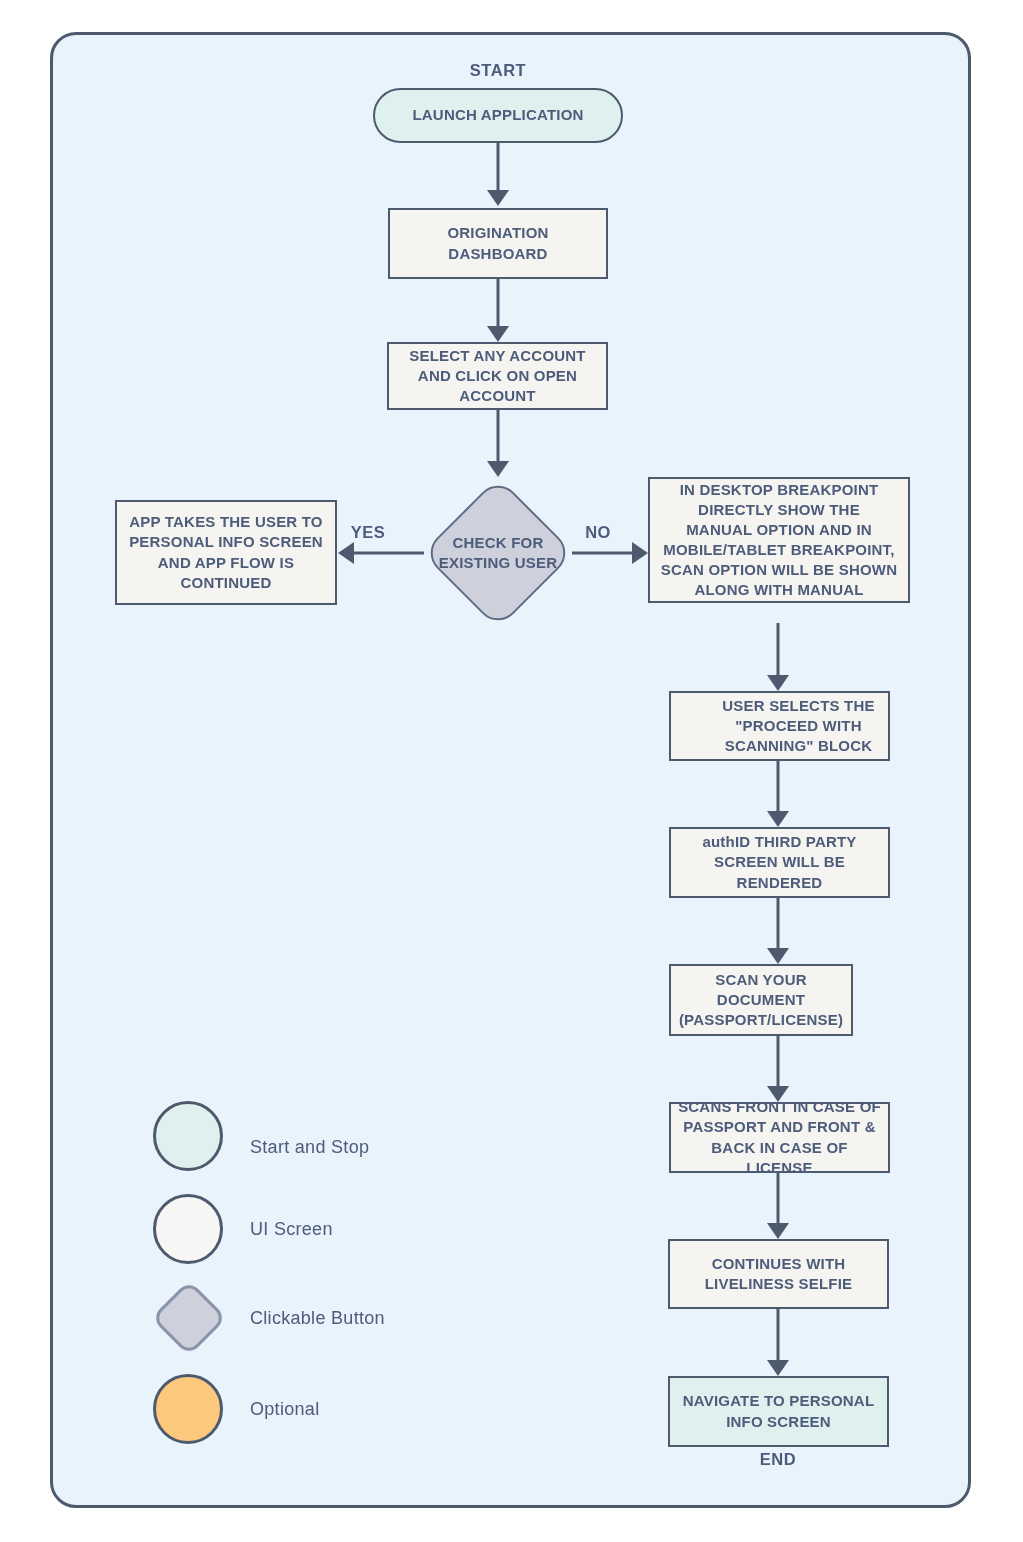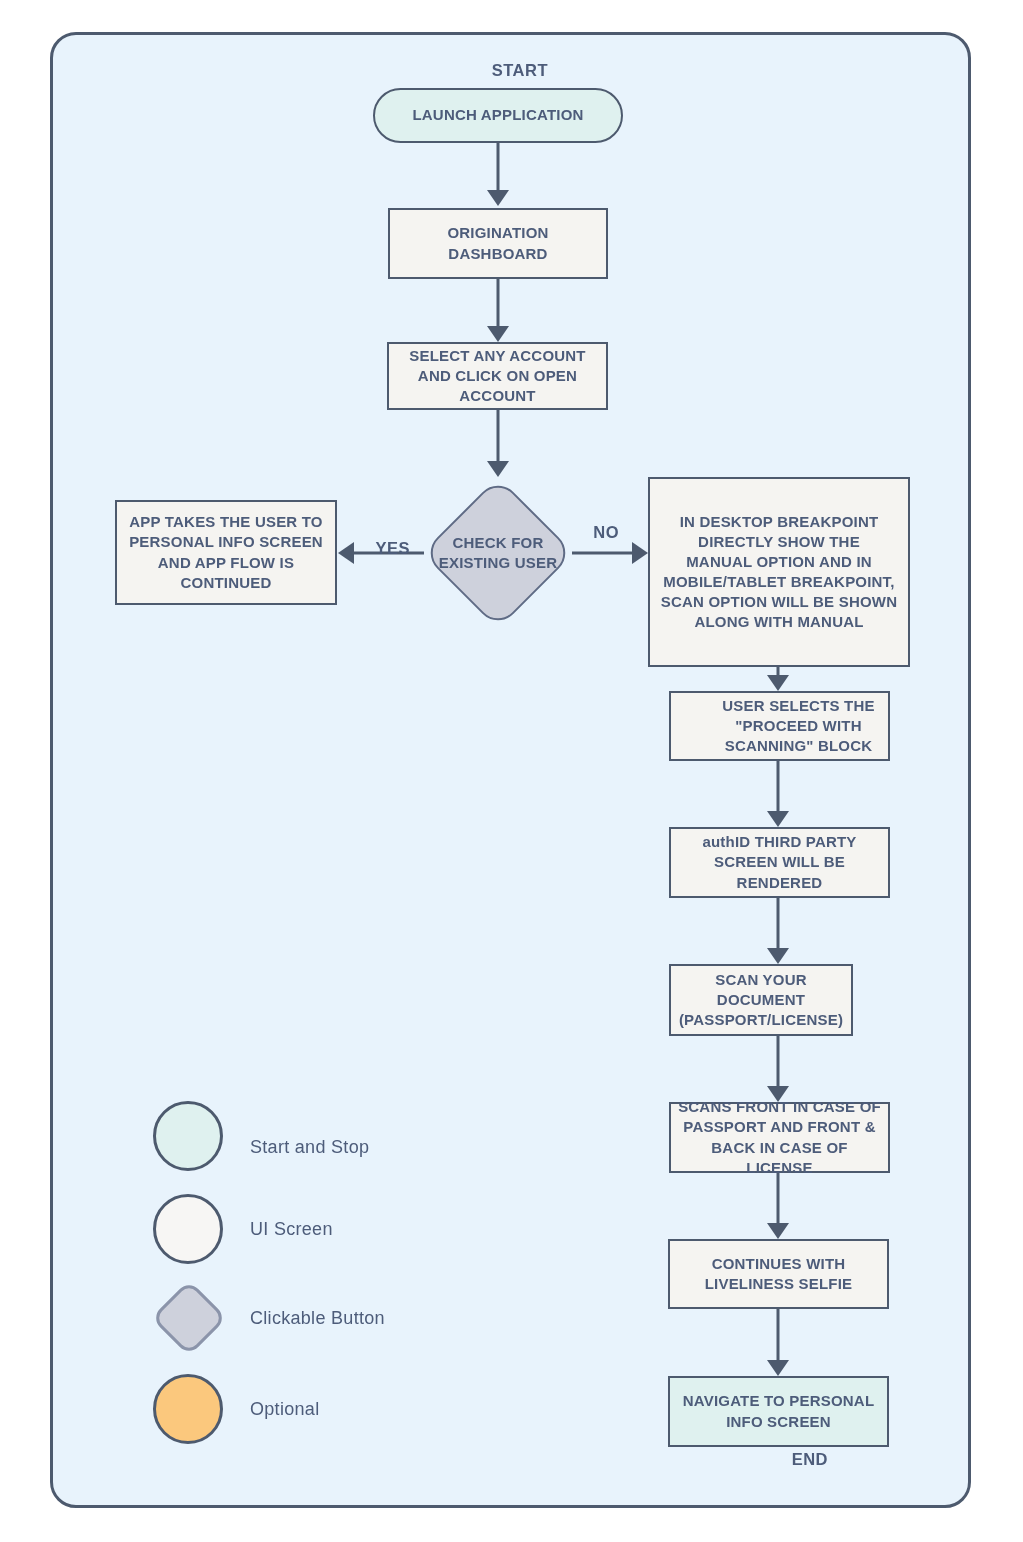--- a/index.html
+++ b/index.html
@@ -35,21 +35,21 @@
     padding: 4px 6px;
   }
   .node-text { white-space: pre-line; }
   .startstop { background: #dff1ef; }
   .pill { border-radius: 28px; }
   .flow-label {
     position: absolute;
     font-weight: bold;
     font-size: 16.5px;
     letter-spacing: 0.5px;
-    text-align: right;
+    text-align: center;
   }
   .diamond-shape {
     position: absolute;
     left: 444px; top: 499px;
     width: 108px; height: 108px;
     background: #ced1dc;
     border: 2.5px solid #5f6b85;
     border-radius: 22px;
     transform: rotate(45deg);
   }
@@ -148,21 +148,21 @@
     </g>
     <g>
       <line x1="778" y1="1309" x2="778" y2="1361"></line>
       <polygon points="767,1360 789,1360 778,1376"></polygon>
     </g>
   </svg>
 
   <div class="flow-label" style="left:448px; top:61px; width:100px;">START</div>
   <div class="flow-label" style="left:728px; top:1450px; width:100px;">END</div>
 
-  <div class="flow-label" style="left:362px; top:523px; width:48px;margin-top:16px;">YES</div>
+  <div class="flow-label" style="left:344px; top:523px; width:48px;">YES</div>
   <div class="flow-label" style="left:577px; top:523px; width:42px;">NO</div>
 
   <div class="node startstop pill" style="left:373px; top:88px; width:250px; height:55px;">
     <span class="node-text">LAUNCH APPLICATION</span>
   </div>
 
   <div class="node" style="left:388px; top:208px; width:220px; height:71px;">
     <span class="node-text">ORIGINATION
 DASHBOARD</span>
   </div>
@@ -177,21 +177,21 @@
   <div class="diamond-text">CHECK FOR
 EXISTING USER</div>
 
   <div class="node" style="left:115px; top:500px; width:222px; height:105px;">
     <span class="node-text">APP TAKES THE USER TO
 PERSONAL INFO SCREEN
 AND APP FLOW IS
 CONTINUED</span>
   </div>
 
-  <div class="node" style="left:648px; top:477px; width:262px; height:190px;">
+  <div class="node" style="left:648px; top:477px; width:262px; height:126px;">
     <span class="node-text">IN DESKTOP BREAKPOINT
 DIRECTLY SHOW THE
 MANUAL OPTION AND IN
 MOBILE/TABLET BREAKPOINT,
 SCAN OPTION WILL BE SHOWN
 ALONG WITH MANUAL</span>
   </div>
 
   <div class="node" style="left:669px; top:691px; width:221px; height:70px;padding-left:44px;">
     <span class="node-text">USER SELECTS THE

